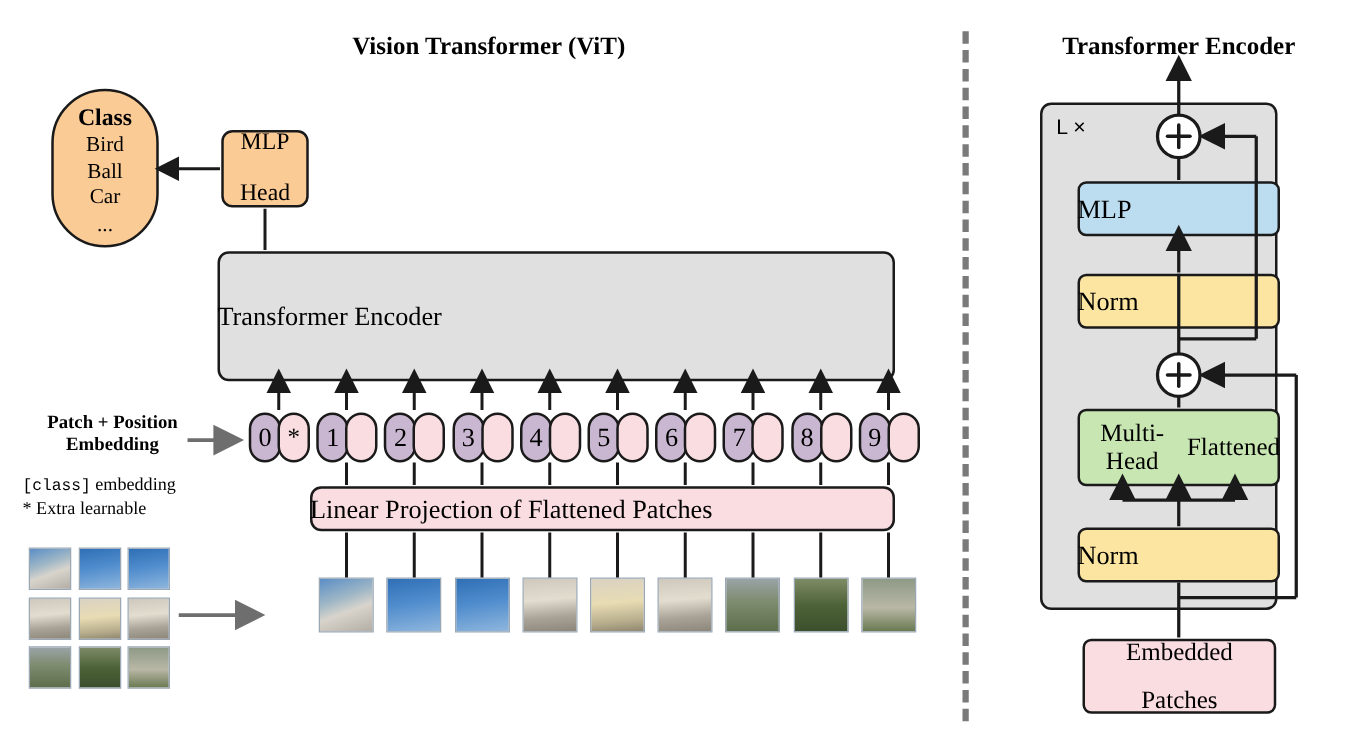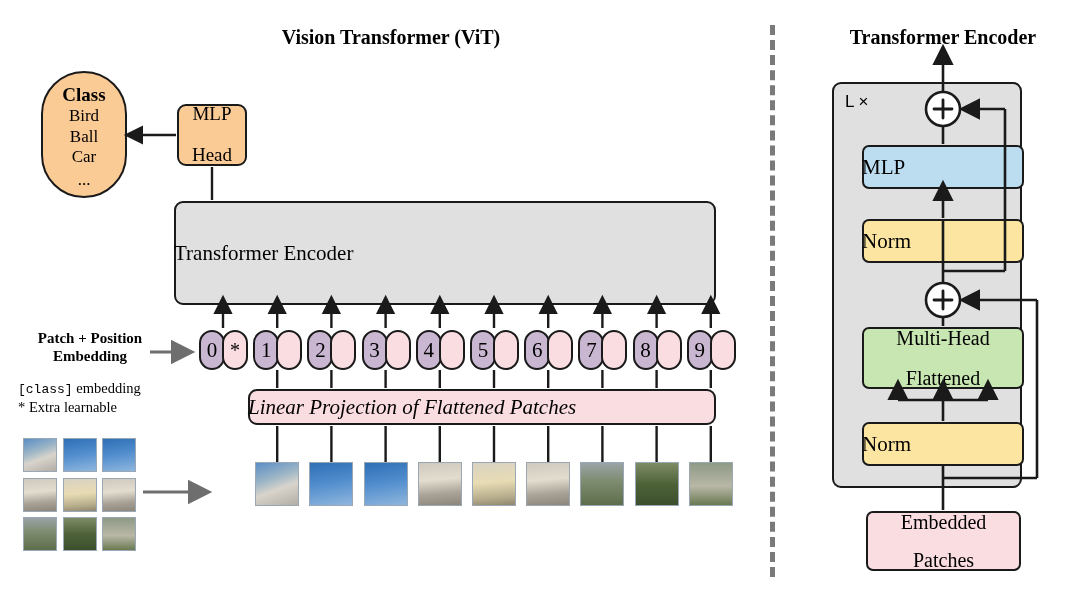--- a/index.html
+++ b/index.html
@@ -51,21 +51,21 @@
   <div>Patch + Position</div>
   <div>Embedding</div>
 </div>
 
 <div class="abs" style="left:18px;top:379px;width:175px;font-size:14.5px;line-height:1.32;">
   <div><span class="mono" style="font-size:13px;">[class]</span><span> embedding</span></div>
   <div>* Extra learnable</div>
 </div>
 
 <div class="shape r8" style="left:248px;top:389px;width:468px;height:36px;background:#fadde1;"></div>
-<div class="abs boxlabel" style="left:248px;top:389px;width:468px;height:36px;font-size:21px;font-style:italic;">Linear Projection of Flattened Patches</div>
+<div class="abs boxlabel" style="left:248px;top:389px;width:468px;height:36px;font-size:21px;">Linear Projection of Flattened Patches</div>
 
 <div id="tokens-layer">
     <div class="shape pill" style="left: 199px; top: 330px; width: 26px; height: 40px; background: rgb(201, 182, 208);">
       <div class="tokdigit">0</div>
     </div>
     <div class="shape pill" style="left: 222px; top: 330px; width: 26px; height: 40px; background: rgb(250, 221, 225);">
       <div class="tokdigit" style="font-size: 20px;">*</div>
     </div>
     <div class="shape pill" style="left: 253.2px; top: 330px; width: 26px; height: 40px; background: rgb(201, 182, 208);">
       <div class="tokdigit">1</div>
@@ -189,21 +189,21 @@
 <div class="shape r8" style="left:832px;top:82px;width:190px;height:406px;background:#e0e0e0;"></div>
 <div class="abs sans" style="left:845px;top:92px;font-size:17px;">L ×</div>
 
 <div class="shape r6" style="left:862px;top:145px;width:162px;height:44px;background:#bcdcf0;"></div>
 <div class="abs boxlabel" style="left:862px;top:145px;width:162px;height:44px;font-size:21px;">MLP</div>
 
 <div class="shape r6" style="left:862px;top:219px;width:162px;height:44px;background:#fbe5a0;"></div>
 <div class="abs boxlabel" style="left:862px;top:219px;width:162px;height:44px;font-size:21px;">Norm</div>
 
 <div class="shape r6" style="left:862px;top:327px;width:162px;height:62px;background:#c8e6b2;"></div>
-<div class="abs boxlabel" style="left:862px;top:327px;width:162px;height:62px;font-size:20px;flex-direction:column;line-height:1.12;">
+<div class="abs boxlabel" style="left:862px;top:327px;width:162px;height:62px;font-size:20px;flex-direction:row;line-height:1.12;">
   <div>Multi-Head</div>
   <div>Flattened</div>
 </div>
 
 <div class="shape r6" style="left:862px;top:422px;width:162px;height:44px;background:#fbe5a0;"></div>
 <div class="abs boxlabel" style="left:862px;top:422px;width:162px;height:44px;font-size:21px;">Norm</div>
 
 <div class="shape r6" style="left:866px;top:511px;width:155px;height:60px;background:#fadde1;"></div>
 <div class="abs boxlabel" style="left:866px;top:511px;width:155px;height:60px;font-size:20px;flex-direction:column;line-height:1.12;">
   <div>Embedded</div>

